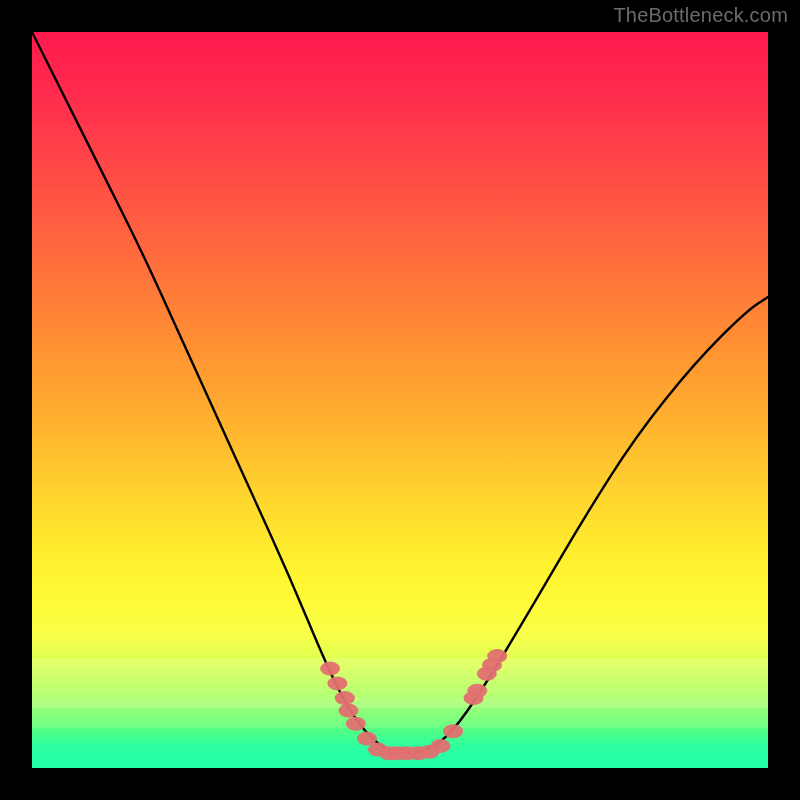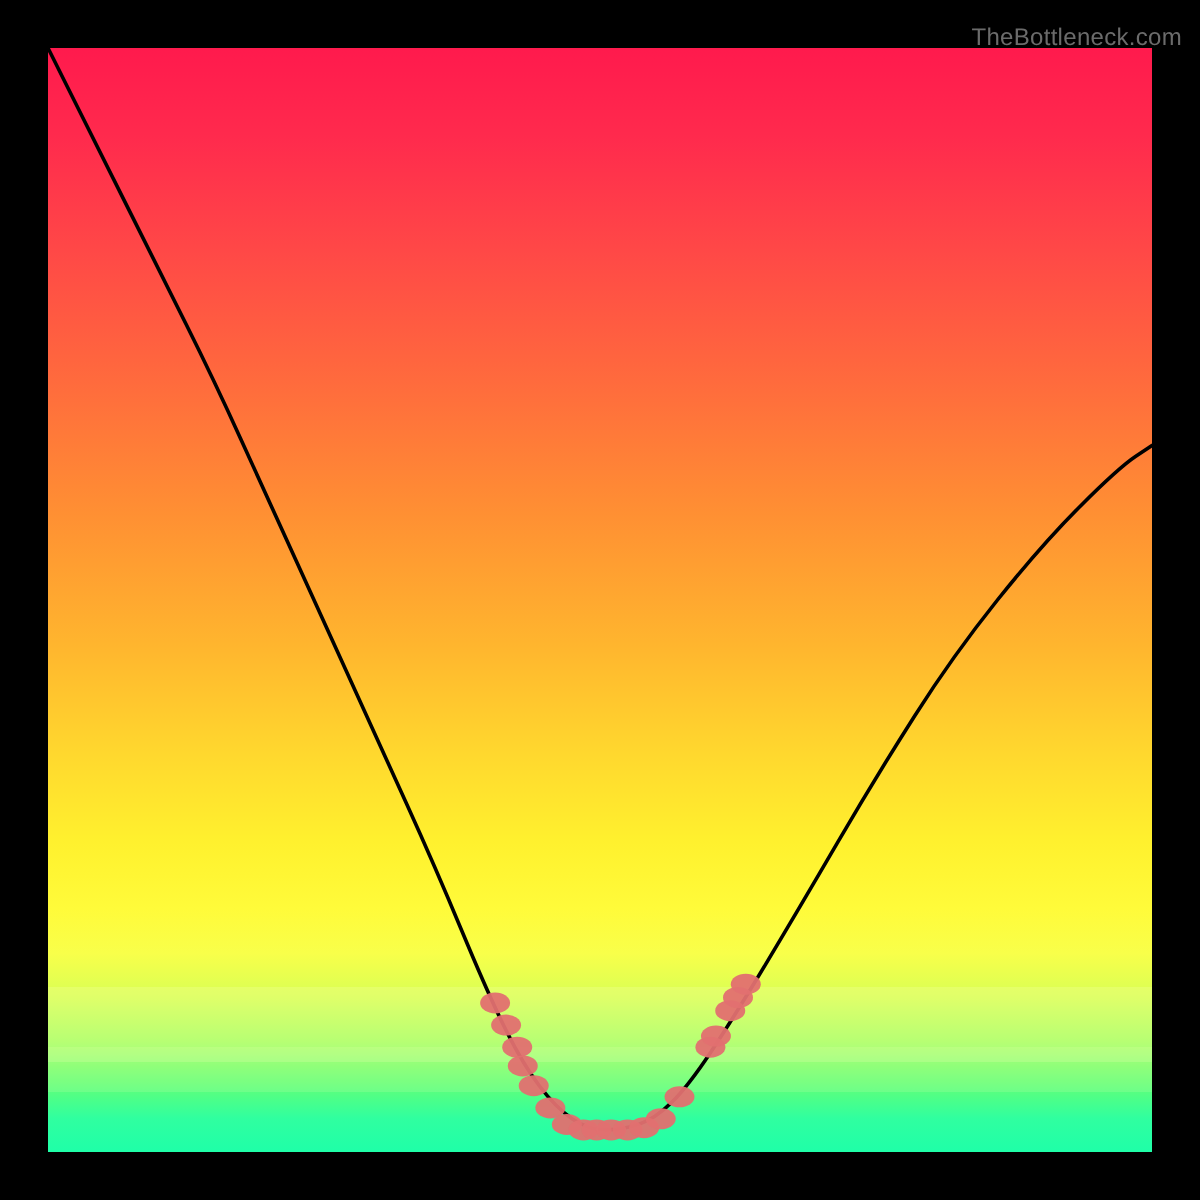--- a/index.html
+++ b/index.html
@@ -56,24 +56,24 @@
     position: absolute;
     left: 0;
     top: 0;
     width: 736px;
     height: 736px;
     overflow: visible;
   }
 
   .watermark {
     position: absolute;
-    top: 17px;
+    top: 4px;
     right: 12px;
     color: #6b6b6b;
-    font-size: 16px;
+    font-size: 20px;
     letter-spacing: 0.2px;
     font-weight: 500;
   }
 </style>
 </head>
 <body>
 
 <div class="frame">
   <div class="watermark">TheBottleneck.com</div>
 

